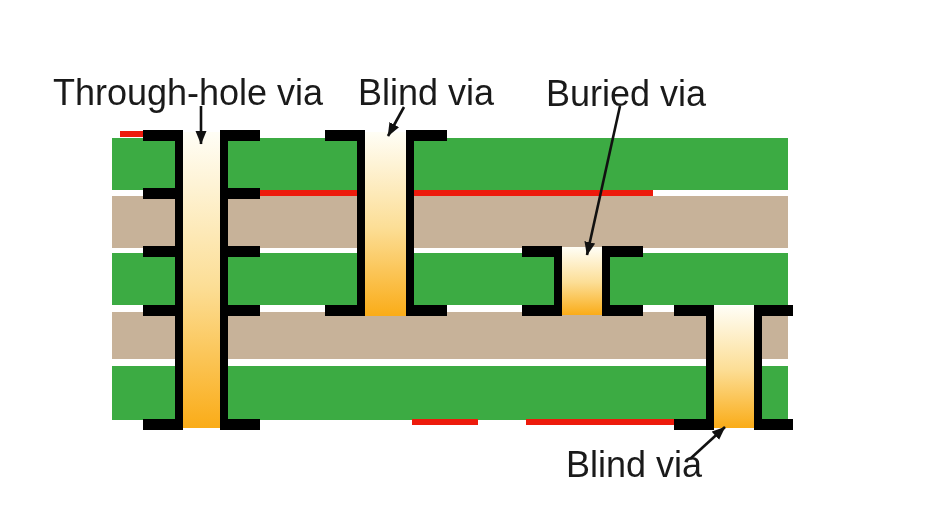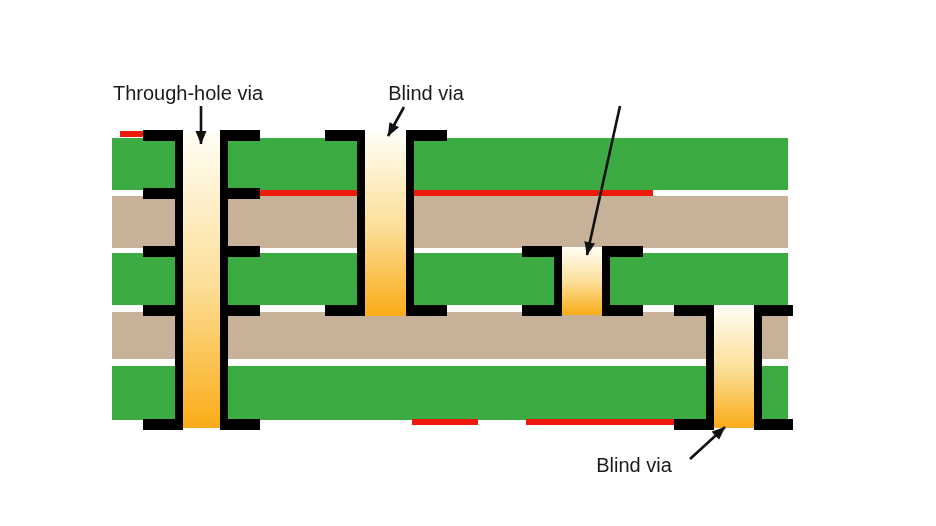--- a/index.html
+++ b/index.html
@@ -20,21 +20,21 @@
   .wall,.pad{background:var(--pad-black,#000);}
   .barrel{
     background:linear-gradient(180deg,
       var(--via-fill-top,#FFFEF6) 0%,
       #FCDE96 52%,
       var(--via-fill-bottom,#FAAC18) 100%);
   }
   .lbl{
     position:absolute;
     transform:translateX(-50%);
-    font-size:20px;
+    font-size:36px;
     line-height:28px;
     white-space:nowrap;
     color:var(--text,#1A1A1A);
     letter-spacing:0px;
   }
   svg.arrows{position:absolute;left:0;top:0;pointer-events:none;}
 </style>
 </head>
 <body>
 
@@ -114,15 +114,16 @@
       </marker>
     </defs>
     <line x1="201" y1="106" x2="201" y2="144" stroke="#111" stroke-width="2.6" marker-end="url(#ah)"></line>
     <line x1="404" y1="107" x2="388" y2="136" stroke="#111" stroke-width="2.6" marker-end="url(#ah)"></line>
     <line x1="620" y1="106" x2="587" y2="255" stroke="#111" stroke-width="2.6" marker-end="url(#ah)"></line>
     <line x1="690" y1="459" x2="725" y2="427" stroke="#111" stroke-width="2.6" marker-end="url(#ah)"></line>
   </svg>
 
   <div class="lbl" style="left:188px;top:79px">Through-hole via</div>
   <div class="lbl" style="left:426px;top:79px">Blind via</div>
+  <div class="lbl" style="left:626px;top:80px">Buried via</div>
   <div class="lbl" style="left:634px;top:451px">Blind via</div>
 
 </div>
 
 </body></html>

